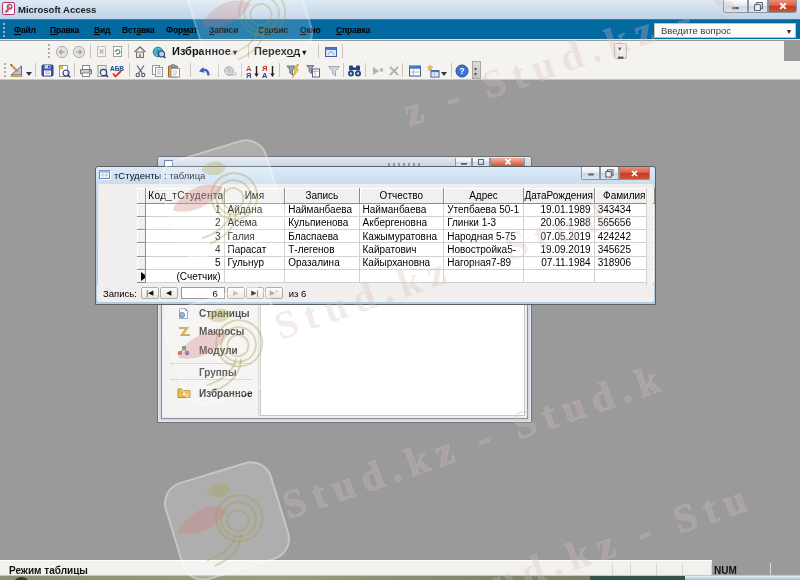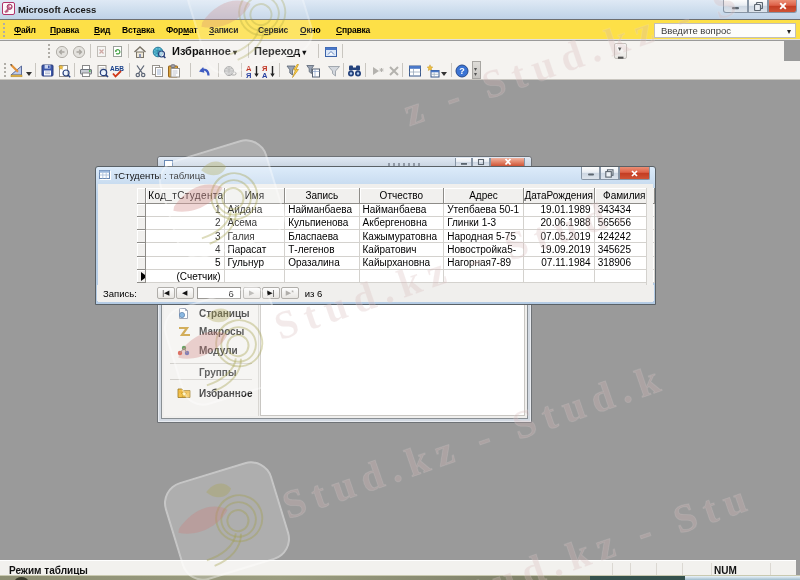--- a/index.html
+++ b/index.html
@@ -10,21 +10,21 @@
 #accicon{left:2px;top:2px;width:13px;height:13px;background:#fdf7fa;border:1.5px solid #b0336a;border-radius:2px;}
 #accicon svg{position:absolute;left:-1px;top:-1px;}
 #apptitle{left:18px;top:4px;font-size:9.5px;font-weight:bold;color:#1a1a1a;}
 .capbtns{top:0;height:13px;display:flex;}
 .cb{height:100%;border:1px solid #8795a5;border-top:none;background:linear-gradient(#fdfdfd,#e8edf3 45%,#ccd6e2 50%,#dde4ec);display:flex;align-items:center;justify-content:center;}
 .cb.close{background:linear-gradient(#eb8f75,#dd6148 45%,#c33c22 50%,#cf5436);}
 #mainbtns{left:723px;width:74px;}
 #mainbtns .cb:first-child{border-bottom-left-radius:3px;}
 #mainbtns .cb:last-child{border-bottom-right-radius:3px;}
 
-#menubar{left:0;top:20px;width:800px;height:20px;background:#fde047;border-bottom:1px solid #e3e1dc;}
+#menubar{left:0;top:20px;width:800px;height:20px;background:#0369a1;border-bottom:1px solid #e3e1dc;}
 .mitem{position:absolute;top:5px;font-size:8.5px;color:#000;font-weight:600;letter-spacing:-0.2px;}
 u{text-decoration:underline;}
 #qbox{left:654px;top:3px;width:142px;height:15px;background:#fdfdfc;border:1px solid #c2bfba;font-size:9.5px;color:#3a3a3a;line-height:13px;padding-left:6px;}
 #qbox:after{content:"▾";position:absolute;right:4px;top:1px;font-size:8px;color:#222;}
 
 #tb2{left:0;top:41px;width:784px;height:20px;background:#f5f3f0;}
 #tb3{left:0;top:61px;width:800px;height:19px;background:#f5f3f0;border-bottom:1px solid #c9c6c0;}
 .handle{position:absolute;width:1px;border-left:2px dotted #b0ada7;}
 .tsep{position:absolute;width:1px;background:#c9c6c0;}
 .islot{position:absolute;width:15px;height:15px;display:flex;align-items:center;justify-content:center;}
@@ -54,21 +54,21 @@
 #grid th{background:#f1f0ee;border:1px solid #8e8c88;border-top:none;border-left:none;font-weight:normal;box-shadow:inset 1px 1px 0 #fff;overflow:hidden;white-space:nowrap;padding:0;}
 #grid td{border-right:1px solid #d4d2ce;border-bottom:1px solid #d4d2ce;overflow:hidden;white-space:nowrap;padding:0 3px;height:13.3px;}
 #grid td.sel{background:#f1f0ee;border:1px solid #8e8c88;border-top:none;border-left:none;box-shadow:inset 1px 1px 0 #fff;padding:0;}
 #grid .r{text-align:right;}
 #navbar{left:1px;right:1px;bottom:3px;height:16px;background:#f0efed;font-size:9.5px;display:flex;align-items:center;}
 .nbtn{width:18px;height:12px;background:linear-gradient(#fdfdfd,#e8e6e2);border:1px solid #b0aeaa;border-radius:2px;font-size:7px;display:flex;align-items:center;justify-content:center;margin-right:1px;color:#111;}
 .nbtn.dis{color:#b0aeaa;}
 #navnum{width:44px;height:12px;border:1px solid #9c9a96;background:#fff;text-align:right;padding-right:6px;line-height:12px;margin:0 2px;}
 #vscroll{position:absolute;right:2px;top:21px;width:7px;bottom:18px;background:#f2f1ef;border-left:1px solid #d4d2ce;}
 
-#statusbar{left:0;top:560px;width:796px;height:16px;background:#f2f1ee;border-top:1px solid #fff;font-size:10px;color:#111;}
+#statusbar{left:0;top:560px;width:712px;height:16px;background:#f2f1ee;border-top:1px solid #fff;font-size:10px;color:#111;}
 #statusbar .lbl{position:absolute;left:9px;top:4px;font-weight:bold;}
 #statusbar .num{position:absolute;left:714px;top:4px;font-weight:bold;}
 .spanel{position:absolute;top:2px;bottom:1px;width:1px;background:#dbd8d2;}
 
 #taskbar{left:0;top:576px;width:800px;height:4px;background:linear-gradient(90deg,#8d8f74 0,#9b9d80 35%,#83856c 60%,#7c7e66 73%);}
 #taskbar .t1{position:absolute;left:590px;top:0;width:95px;height:4px;background:#35514d;}
 #taskbar .t2{position:absolute;left:685px;top:0;width:115px;height:4px;background:linear-gradient(#eaf2f8,#9fbccd);}
 #taskbar .orb{position:absolute;left:15px;top:1px;width:13px;height:8px;border-radius:50% 50% 0 0;background:#3a3d2c;}
 #tbtop{left:0;top:575px;width:800px;height:1px;background:#c9c9b0;}
 
@@ -536,21 +536,21 @@
             <td></td>
             <td></td>
             <td></td>
             <td></td>
             <td></td>
           </tr>
     </tbody>
       </table>
     <div class="abs" id="vscroll"></div>
     <div class="abs" id="navbar">
-      <span style="margin-left:6px;margin-right:20px;">Запись:</span>
+      <span style="margin-left:6px;margin-right:4px;">Запись:</span>
       <div class="nbtn">|◀</div>
       <div class="nbtn">◀</div>
       <div class="abs" id="navnum" style="position:relative">6</div>
       <div class="nbtn dis">▶</div>
       <div class="nbtn">▶|</div>
       <div class="nbtn dis">▶*</div>
       <span style="margin-left:5px;">из 6</span>
     </div>
   </div>
 </div>

